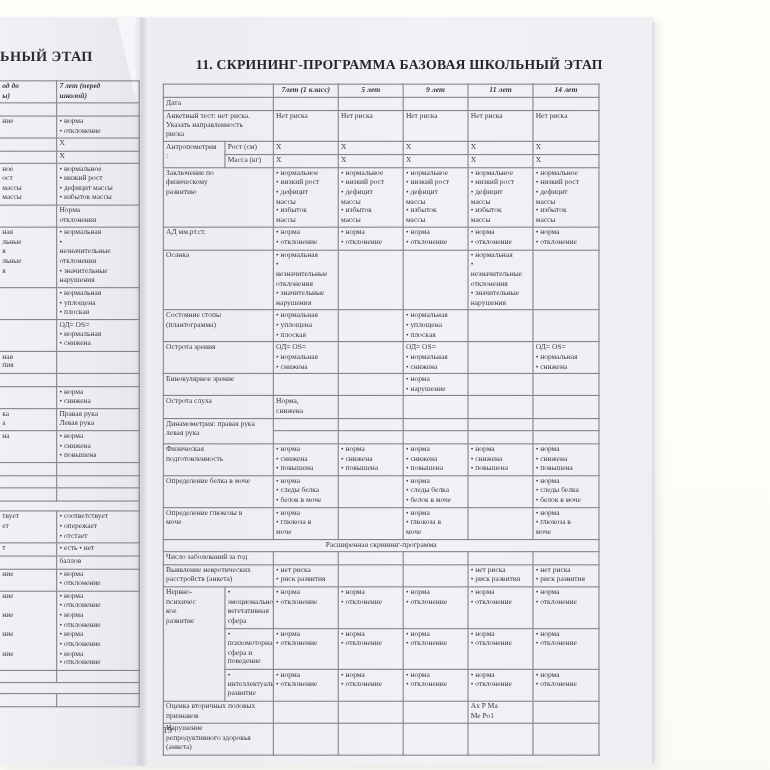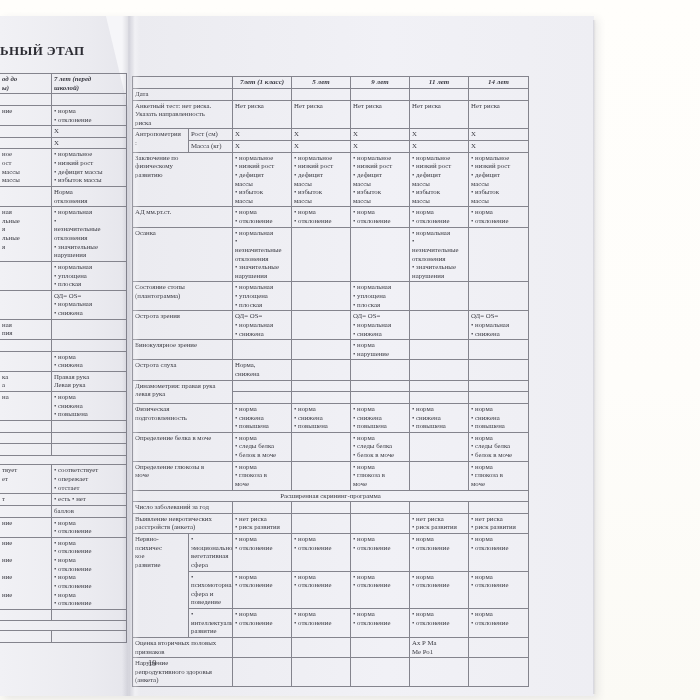--- a/index.html
+++ b/index.html
@@ -54,21 +54,21 @@
     z-index:3;pointer-events:none;
   }
   .right-page{
     position:absolute;left:132px;top:0;right:0;height:100%;
     background:linear-gradient(90deg,#ebebf0 0%,#f1f1f6 55%,#eeeef3 100%);
   }
   .title{
     position:absolute;top:36px;left:0;width:100%;text-align:center;
     font-weight:bold;font-size:12.5px;color:#26262c;letter-spacing:.2px;
   }
-  .mtable{position:absolute;top:60px;left:0;width:396px;}
+  .mtable{position:absolute;top:60px;left:16px;width:396px;}
   .mtable th{font-weight:bold;font-style:italic;text-align:center;font-size:7px;}
   .mtable td.section{text-align:center;}
   .pagenum{
     position:absolute;top:642px;left:16px;width:396px;text-align:left;
     font-size:8.5px;color:#3a3a42;
   }
 </style>
 </head>
 <body>
 
@@ -236,20 +236,21 @@
               <td></td>
               <td></td>
             </tr>
           </tbody>
       </table>
     </div>
 
     <div class="gutter"></div>
 
     <div class="right-page">
+      <div class="title">11. СКРИНИНГ-ПРОГРАММА БАЗОВАЯ ШКОЛЬНЫЙ ЭТАП</div>
 
       <table class="mtable">
         <colgroup>
           <col style="width:56px">
             <col style="width:44px">
           <col style="width:59px">
             <col style="width:59px">
             <col style="width:59px">
           <col style="width:59px">
             <col style="width:60px">

